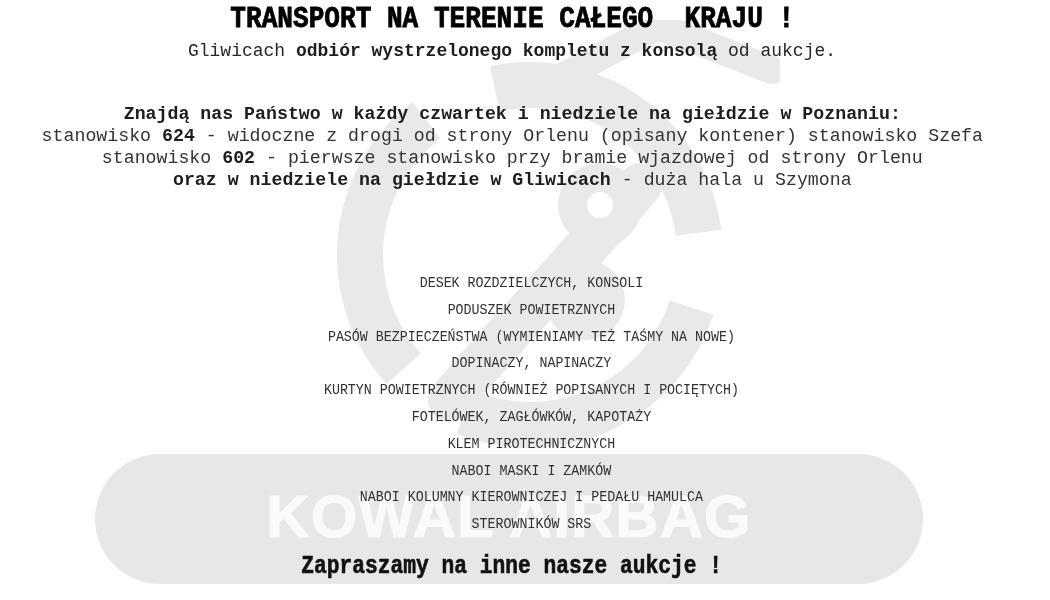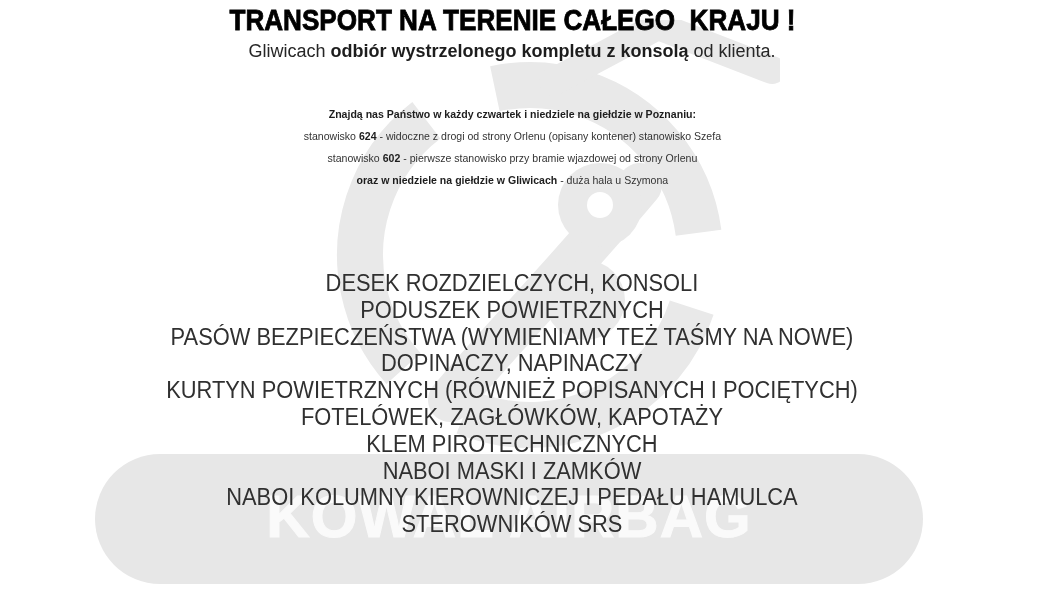--- a/index.html
+++ b/index.html
@@ -23,35 +23,35 @@
     position:absolute;left:95px;top:454px;width:828px;height:130px;
     border-radius:65px;background:var(--band);z-index:1;
     display:flex;align-items:center;justify-content:center;
   }
   .band-text{
     font-weight:bold;font-size:60px;line-height:94px;letter-spacing:1px;
     color:var(--wmtext);white-space:pre;transform:translateY(-2px);
     -webkit-text-stroke:1px var(--wmtext);
   }
   
-  .content{position:absolute;left:0;top:0;width:1024px;height:600px;z-index:2;text-align:center;}
+  .content{position:absolute;left:0;top:0;width:1024px;height:600px;z-index:2;text-align:center;font-family:Liberation Mono, monospace;}
   .abs{position:absolute;left:0;width:100%;text-align:center;}
   .title{
     top:5px;font-size:29px;line-height:30px;font-weight:bold;color:var(--title-color);
   }
   .title>span{display:inline-block;transform:scaleX(0.90);transform-origin:center;
     white-space:pre;-webkit-text-stroke:0.8px var(--title-color);}
   .subtitle{top:39px;font-size:18px;line-height:24px;color:#262626;}
-  .info{top:103px;font-size:11px;line-height:22px;color:#333333;}
+  .info{top:103px;font-size:19px;line-height:22px;color:#333333;}
   .info-inner{display:inline-block;transform:scaleX(0.96);transform-origin:center top;white-space:nowrap;}
   .info .b, .subtitle .b{font-weight:bold;color:#1d1d1d;}
   .heading{top:215px;font-size:26px;line-height:26px;font-weight:bold;color:#0a0a0a;}
   .heading>span{display:inline-block;transform:scaleX(0.72);transform-origin:center;
     white-space:pre;-webkit-text-stroke:0.5px #0a0a0a;}
-  .services{top:270px;font-size:23px;line-height:26.8px;color:#303030;}
+  .services{top:270px;font-size:14px;line-height:26.8px;color:#303030;padding-left:19px;}
   .services-inner{display:inline-block;transform:scaleX(0.95);transform-origin:center top;white-space:nowrap;}
   .footer-line{top:554px;font-size:25px;line-height:26px;font-weight:bold;color:#111111;}
   .footer-line>span{display:inline-block;transform:scaleX(0.85);transform-origin:center;
     white-space:pre;-webkit-text-stroke:0.6px #111111;}
 </style>
 </head>
 <body>
 
 <svg class="emblem" width="480" height="460" viewBox="0 0 480 460" aria-hidden="true">
   <g fill="none" stroke="var(--wm)">
@@ -70,21 +70,21 @@
   <div class="band-text">KOWAL AIRBAG</div>
 </div>
 
 <div class="content">
 
   <div class="abs title">
     <span>TRANSPORT NA TERENIE CAŁEGO  KRAJU !</span>
   </div>
 
   <div class="abs subtitle">
-    <span>Gliwicach </span><span class="b">odbiór wystrzelonego kompletu z konsolą</span><span> od klienta.</span>
+    <span>Gliwicach </span><span class="b">odbiór wystrzelonego kompletu z konsolą</span><span> od aukcje.</span>
   </div>
 
   <div class="abs info">
     <div class="info-inner">
       <div><span></span><span class="b">Znajdą nas Państwo w każdy czwartek i niedziele na giełdzie w Poznaniu:</span><span></span></div>
       <div><span>stanowisko </span><span class="b">624</span><span> - widoczne z drogi od strony Orlenu (opisany kontener) stanowisko Szefa</span></div>
       <div><span>stanowisko </span><span class="b">602</span><span> - pierwsze stanowisko przy bramie wjazdowej od strony Orlenu</span></div>
       <div><span></span><span class="b">oraz w niedziele na giełdzie w Gliwicach</span><span> - duża hala u Szymona</span></div>
     </div>
   </div>
@@ -98,14 +98,17 @@
       <div>DOPINACZY, NAPINACZY</div>
       <div>KURTYN POWIETRZNYCH (RÓWNIEŻ POPISANYCH I POCIĘTYCH)</div>
       <div>FOTELÓWEK, ZAGŁÓWKÓW, KAPOTAŻY</div>
       <div>KLEM PIROTECHNICZNYCH</div>
       <div>NABOI MASKI I ZAMKÓW</div>
       <div>NABOI KOLUMNY KIEROWNICZEJ I PEDAŁU HAMULCA</div>
       <div>STEROWNIKÓW SRS</div>
     </div>
   </div>
 
+  <div class="abs footer-line">
+    <span>Zapraszamy na inne nasze aukcje !</span>
+  </div>
 
 </div>
 
 </body></html>

